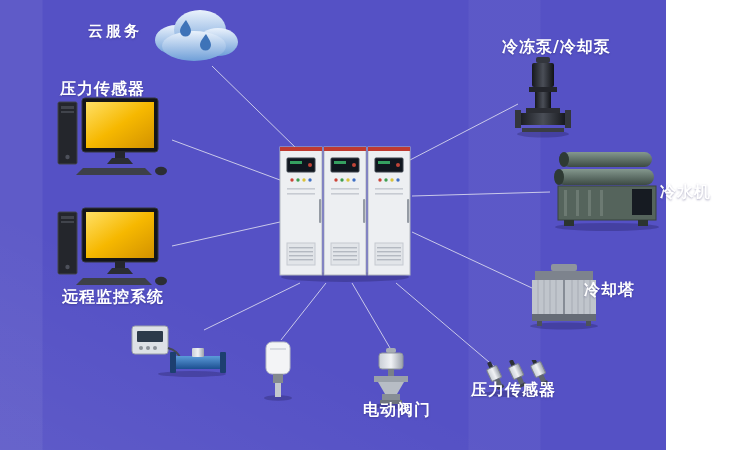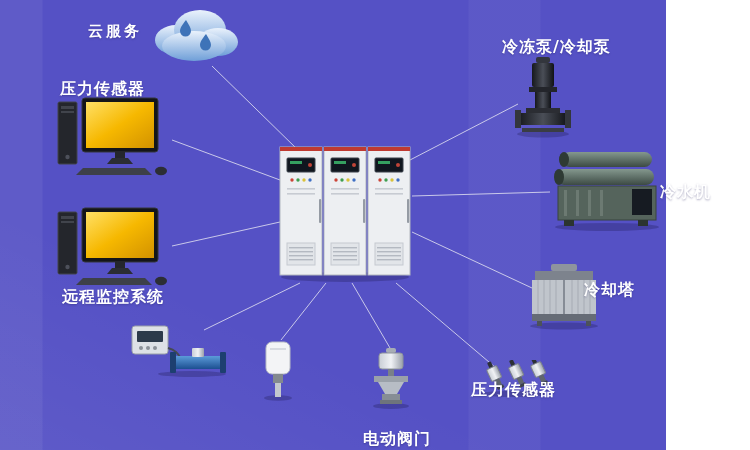--- a/index.html
+++ b/index.html
@@ -262,21 +262,21 @@
       <ellipse cx="23" cy="58" rx="18" ry="3" fill="rgba(20,16,60,0.25)"></ellipse>
       <rect x="18" y="0" width="10" height="5" rx="2" fill="#a7adb5"></rect>
       <rect x="11" y="5" width="24" height="16" rx="3" fill="url(#gMetal)" stroke="#8e949c"></rect>
       <rect x="20" y="21" width="6" height="7" fill="#798088"></rect>
       <rect x="6" y="28" width="34" height="6" fill="#9aa1a9"></rect>
       <path d="M10 34 L36 34 L29 46 L17 46 Z" fill="#b7bdc5"></path>
       <rect x="14" y="46" width="18" height="6" fill="#868d95"></rect>
       <rect x="12" y="52" width="22" height="4" fill="#6e747c"></rect>
     </svg>
   </div>
-  <div class="label" style="left:363px;top:429px">电动阀门</div>
+  <div class="label" style="left:363px;top:400px">电动阀门</div>
 
   <div class="node" style="left:474px;top:360px">
     <svg width="76" height="38" viewBox="0 0 76 38">
       <ellipse cx="38" cy="34" rx="34" ry="3" fill="rgba(20,16,60,0.25)"></ellipse>
       <use href="#psensorUnit" transform="translate(12,9) rotate(-25)"></use>
       <use href="#psensorUnit" transform="translate(34,7) rotate(-25)"></use>
       <use href="#psensorUnit" transform="translate(56,5) rotate(-25)"></use>
     </svg>
   </div>
   <div class="label" style="left:471px;top:380px">压力传感器</div>

